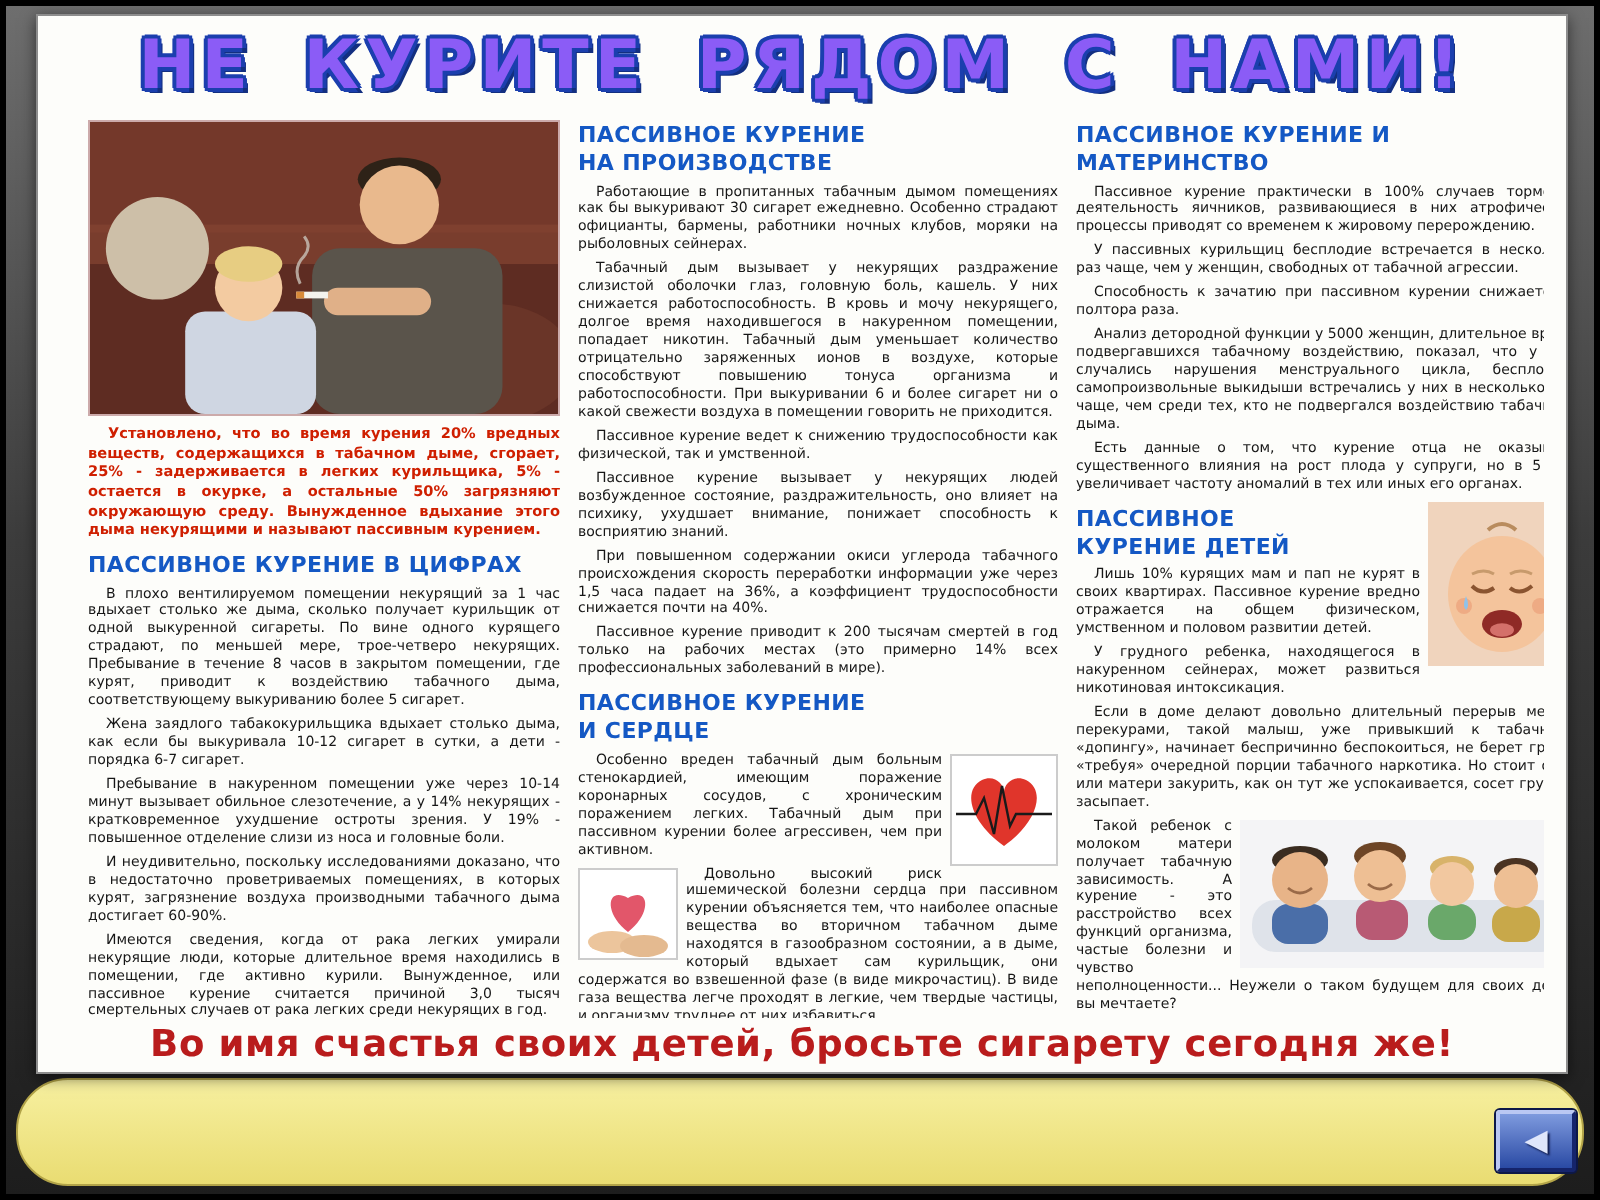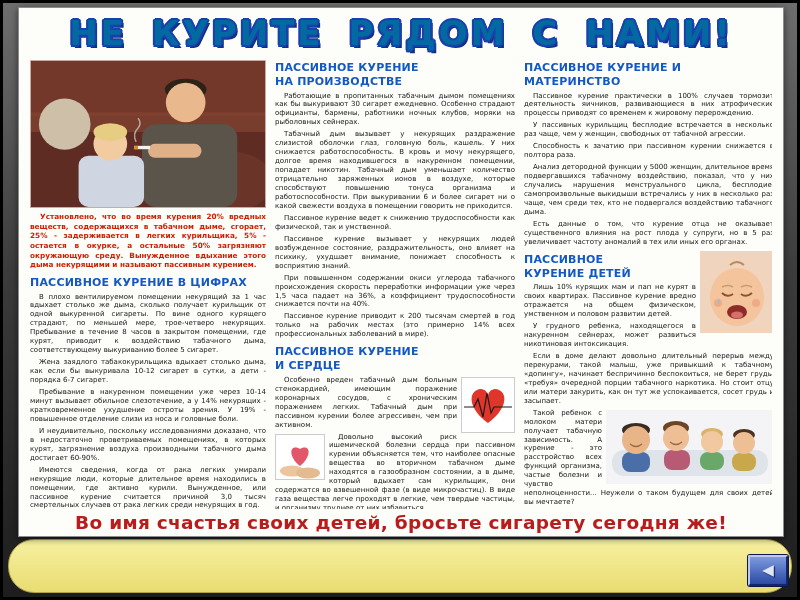--- a/index.html
+++ b/index.html
@@ -1,24 +1,24 @@
 <!DOCTYPE html>
 <html lang="ru"><head>
 <meta charset="utf-8">
 <style>
   * { box-sizing: border-box; margin: 0; padding: 0; }
   html,body { width:800px; height:600px; overflow:hidden; background:#000; font-family:"DejaVu Sans","Liberation Sans",sans-serif; }
   .frame { position:relative; width:794px; height:594px; margin:3px; background:linear-gradient(180deg,#6e6e6e 0%,#3c3c3c 45%,#1d1d1d 100%); }
   .yellow-strip { position:absolute; left:5px; right:5px; top:536px; height:54px; border-radius:26px; background:linear-gradient(180deg,#f7f0a0,#e9dc72); border:1px solid #b2a348; }
   .poster { position:absolute; left:15px; top:4px; width:766px; height:530px; background:#fdfdfa; border:1px solid #8d8d8d; box-shadow:0 2px 7px rgba(0,0,0,.55); }
-  .title { position:absolute; top:5px; left:0; right:0; text-align:center; font-weight:bold; font-size:34px; letter-spacing:3px; word-spacing:10px; color:#0369a1;
+  .title { position:absolute; top:5px; left:0; right:0; text-align:center; font-weight:bold; font-size:34px; letter-spacing:3px; word-spacing:10px; color:#8b5cf6;
     text-shadow:-2px 0 0 #1b3fae, 2px 0 0 #1b3fae, 0 -2px 0 #1b3fae, 0 2px 0 #1b3fae, -1.5px -1.5px 0 #1b3fae, 1.5px -1.5px 0 #1b3fae, -1.5px 1.5px 0 #1b3fae, 2.5px 2.5px 0 #132f80; }
   .columns { position:absolute; left:11px; right:11px; top:52px; bottom:27px; display:flex; gap:9px; overflow:hidden; }
   .col { flex:none; }
-  .col1 { width:236px; } .col2 { width:240px; } .col3 { width:250px; }
+  .col1 { width:236px;margin-left:14px; } .col2 { width:240px; } .col3 { width:250px; }
   .sec { margin:6px 0 3px; font-weight:bold; font-size:11px; line-height:1.25; color:#1458c4; letter-spacing:.2px; white-space:pre-line; }
   .col > .sec:first-child { margin-top:1px; }
   .body { margin:0 0 3px; font-size:7px; line-height:1.28; text-align:justify; text-indent:9px; color:#161616; }
   .intro { margin:4px 0 1px; font-weight:bold; font-size:7.3px; line-height:1.32; text-align:justify; text-indent:10px; color:#cf1f00; }
   .photo { display:block; }
   .photo svg { display:block; width:100%; height:100%; }
   .photo-mother { width:236px; height:148px; margin-bottom:2px; border:1px solid #caa; }
   .float-r { float:right; margin:1px 0 2px 4px; }
   .float-l { float:left; margin:1px 4px 2px 0; }
   .img-ecg { width:54px; height:56px; }

